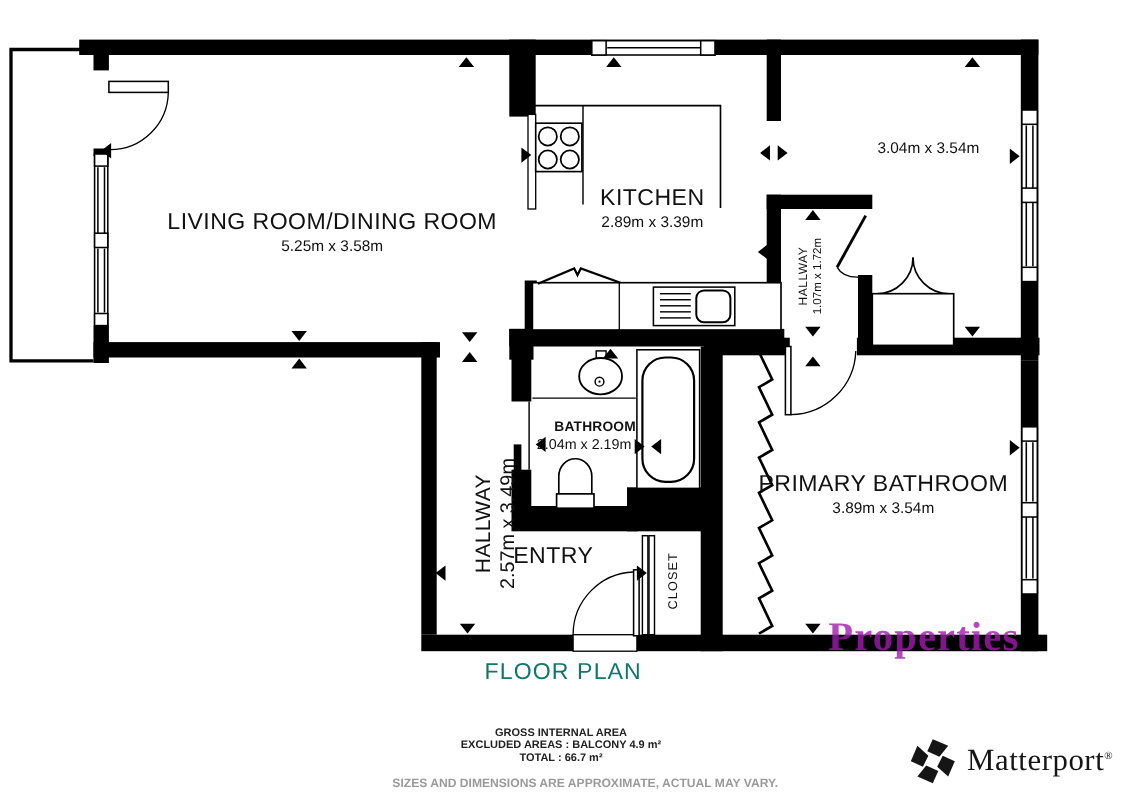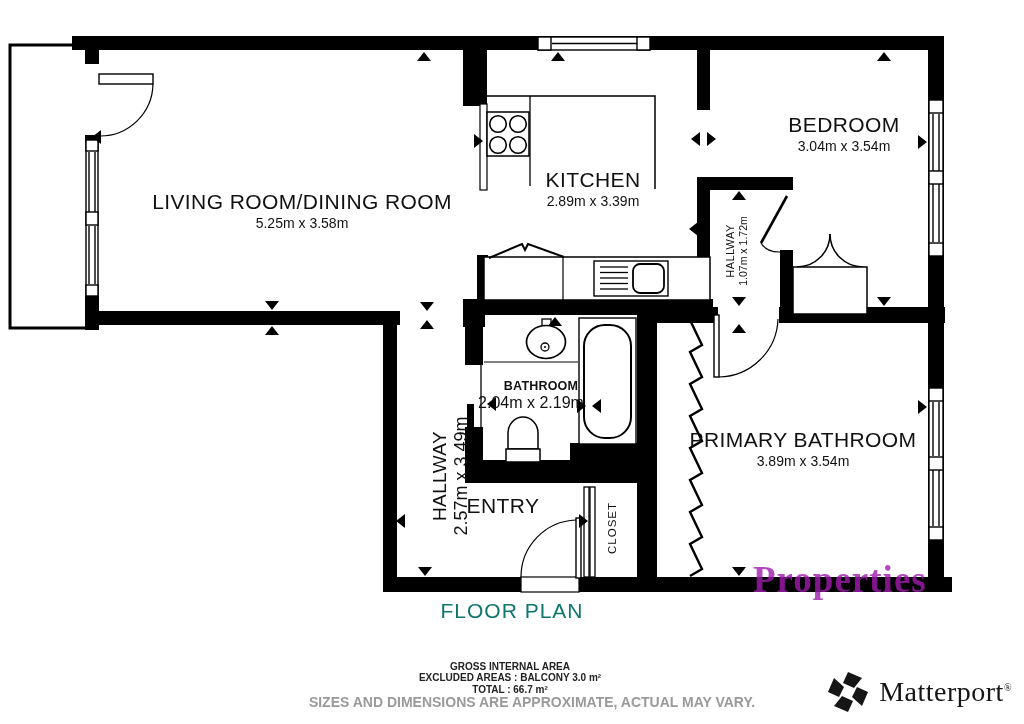--- a/index.html
+++ b/index.html
@@ -5,35 +5,35 @@
   html,body{margin:0;padding:0;background:#fff;}
   #stage{position:relative;width:1024px;height:724px;background:#ffffff;overflow:hidden;
          font-family:"Liberation Sans", sans-serif;}
   #plan-svg{position:absolute;left:0;top:0;z-index:1;}
   .room-label{position:absolute;z-index:2;transform:translate(-50%,-50%);
               text-align:center;white-space:nowrap;color:#111;line-height:1.18;}
   .room-label.vert{transform:translate(-50%,-50%) rotate(-90deg);}
   .rn-lg{font-size:21px;letter-spacing:.4px;}
   .rd-lg{font-size:14px;}
   .rn-sm{font-size:12.5px;font-weight:700;letter-spacing:.2px;margin-left:20px;}
-  .rd-sm{font-size:16px;}
+  .rd-sm{font-size:13px;}
   .rn-v1{font-size:11px;letter-spacing:.4px;}
   .rd-v1{font-size:10.5px;}
   .rn-v2{font-size:19px;letter-spacing:.4px;}
   .rd-v2{font-size:18px;}
   .rn-closet{font-size:11.5px;letter-spacing:1px;}
   #plan-title{position:absolute;z-index:2;left:512px;top:611px;transform:translate(-50%,-50%);
               font-size:21px;letter-spacing:1px;color:#0f766e;white-space:nowrap;}
   #watermark{position:absolute;z-index:3;left:753px;top:558px;
              font-family:"Liberation Serif", serif;font-weight:700;font-size:37px;
              color:#a21caf;opacity:.8;letter-spacing:1px;white-space:nowrap;}
   #footer{position:absolute;z-index:2;left:510px;top:661px;transform:translateX(-50%);
           text-align:center;color:#222;font-size:10px;font-weight:700;line-height:11.4px;
           white-space:nowrap;}
-  #footer .disclaimer{color:#9a9a9a;margin-top:2px;font-size:14px;padding-left:44px;}
+  #footer .disclaimer{color:#9a9a9a;margin-top:12px;font-size:11px;padding-left:44px;}
   #brand{position:absolute;z-index:2;right:12px;bottom:10px;display:flex;align-items:center;gap:9px;}
   #brand .brand-text{font-family:"Liberation Serif", serif;font-size:28px;color:#151515;
                      letter-spacing:.5px;}
   #brand .reg{font-size:10px;vertical-align:super;color:#151515;}
 </style>
 </head>
 <body>
 
 <div id="stage">
 
@@ -225,21 +225,20 @@
     <div class="rn-lg">LIVING ROOM/DINING ROOM</div>
     <div class="rd-lg">5.25m x 3.58m</div>
   </div>
 
   <div class="room-label" style="left:593px;top:189px;">
     <div class="rn-lg">KITCHEN</div>
     <div class="rd-lg">2.89m x 3.39m</div>
   </div>
 
   <div class="room-label" style="left:844px;top:134px;">
-    <div class="rn-lg">BEDROOM</div>
     <div class="rd-lg">3.04m x 3.54m</div>
   </div>
 
   <div class="room-label vert" style="left:737px;top:251px;">
     <div class="rn-v1">HALLWAY</div>
     <div class="rd-v1">1.07m x 1.72m</div>
   </div>
 
   <div class="room-label" style="left:531px;top:396px;">
     <div class="rn-sm">BATHROOM</div>
@@ -261,21 +260,21 @@
   </div>
 
   <div class="room-label vert" style="left:613px;top:528px;">
     <div class="rn-closet">CLOSET</div>
   </div>
 
   <div id="plan-title">FLOOR PLAN</div>
 
   <div id="footer">
     <div>GROSS INTERNAL AREA</div>
-    <div>EXCLUDED AREAS :  BALCONY 3.0 m²</div>
+    <div>EXCLUDED AREAS :  BALCONY 4.9 m²</div>
     <div>TOTAL :  66.7 m²</div>
     <div class="disclaimer">SIZES AND DIMENSIONS ARE APPROXIMATE, ACTUAL MAY VARY.</div>
   </div>
 
   <div id="brand">
     <svg width="44" height="44" viewBox="0 0 44 44">
       <g fill="#151515">
         <path d="M 22 2 L 36 8 L 28 18 L 17 13 Z"></path>
         <path d="M 42 22 L 36 36 L 26 27 L 31 17 Z"></path>
         <path d="M 22 42 L 8 36 L 16 26 L 27 31 Z"></path>

